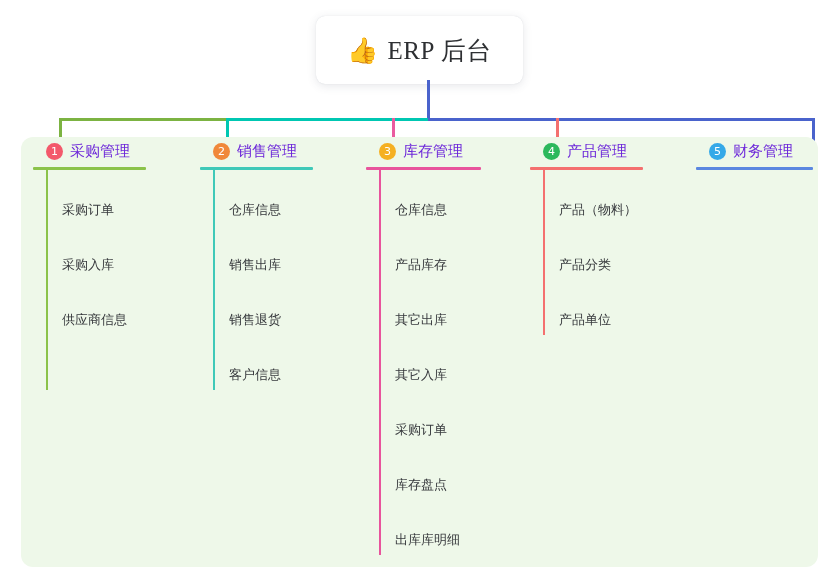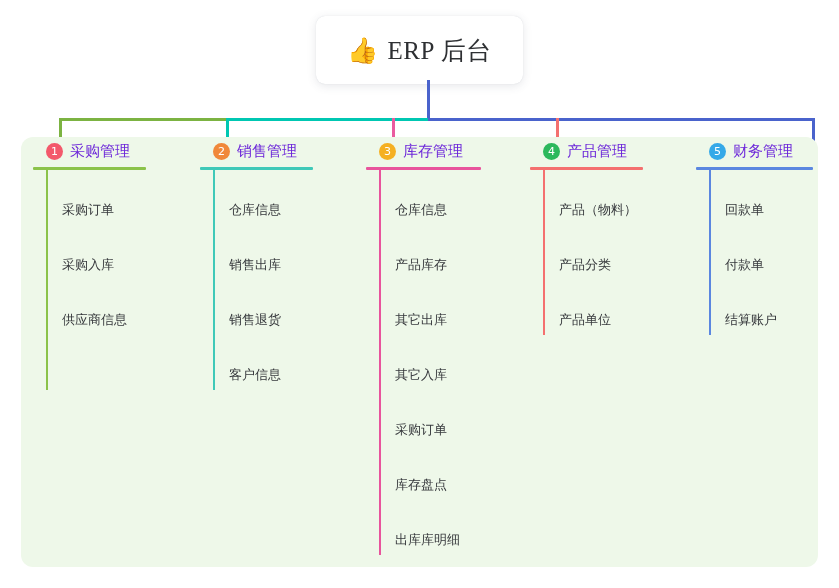--- a/index.html
+++ b/index.html
@@ -270,31 +270,16 @@
             <div class="leaf-rule" style="background: rgb(244, 112, 111); width: 78px;"></div>
           </div>
         </div>
       </div>
       <div class="col" style="left: 696px;">
         <div class="col-head">
           <span class="badge" style="background: rgb(53, 169, 232);">5</span>
           <span class="col-title">财务管理</span>
         </div>
         <div class="col-rule" style="background: rgb(91, 135, 224); width: 117px;"></div>
-        <div class="col-body">
-          <div class="spine" style="background: rgb(91, 135, 224); height: 165px;"></div>
-          <div class="leaf">
-            <div class="leaf-text">回款单</div>
-            <div class="leaf-rule" style="background: rgb(91, 135, 224); width: 68px;"></div>
-          </div>
-          <div class="leaf">
-            <div class="leaf-text">付款单</div>
-            <div class="leaf-rule" style="background: rgb(91, 135, 224); width: 68px;"></div>
-          </div>
-          <div class="leaf">
-            <div class="leaf-text">结算账户</div>
-            <div class="leaf-rule" style="background: rgb(91, 135, 224); width: 78px;"></div>
-          </div>
-        </div>
       </div>
     </div>
 
 </div>
 
 </body></html>

